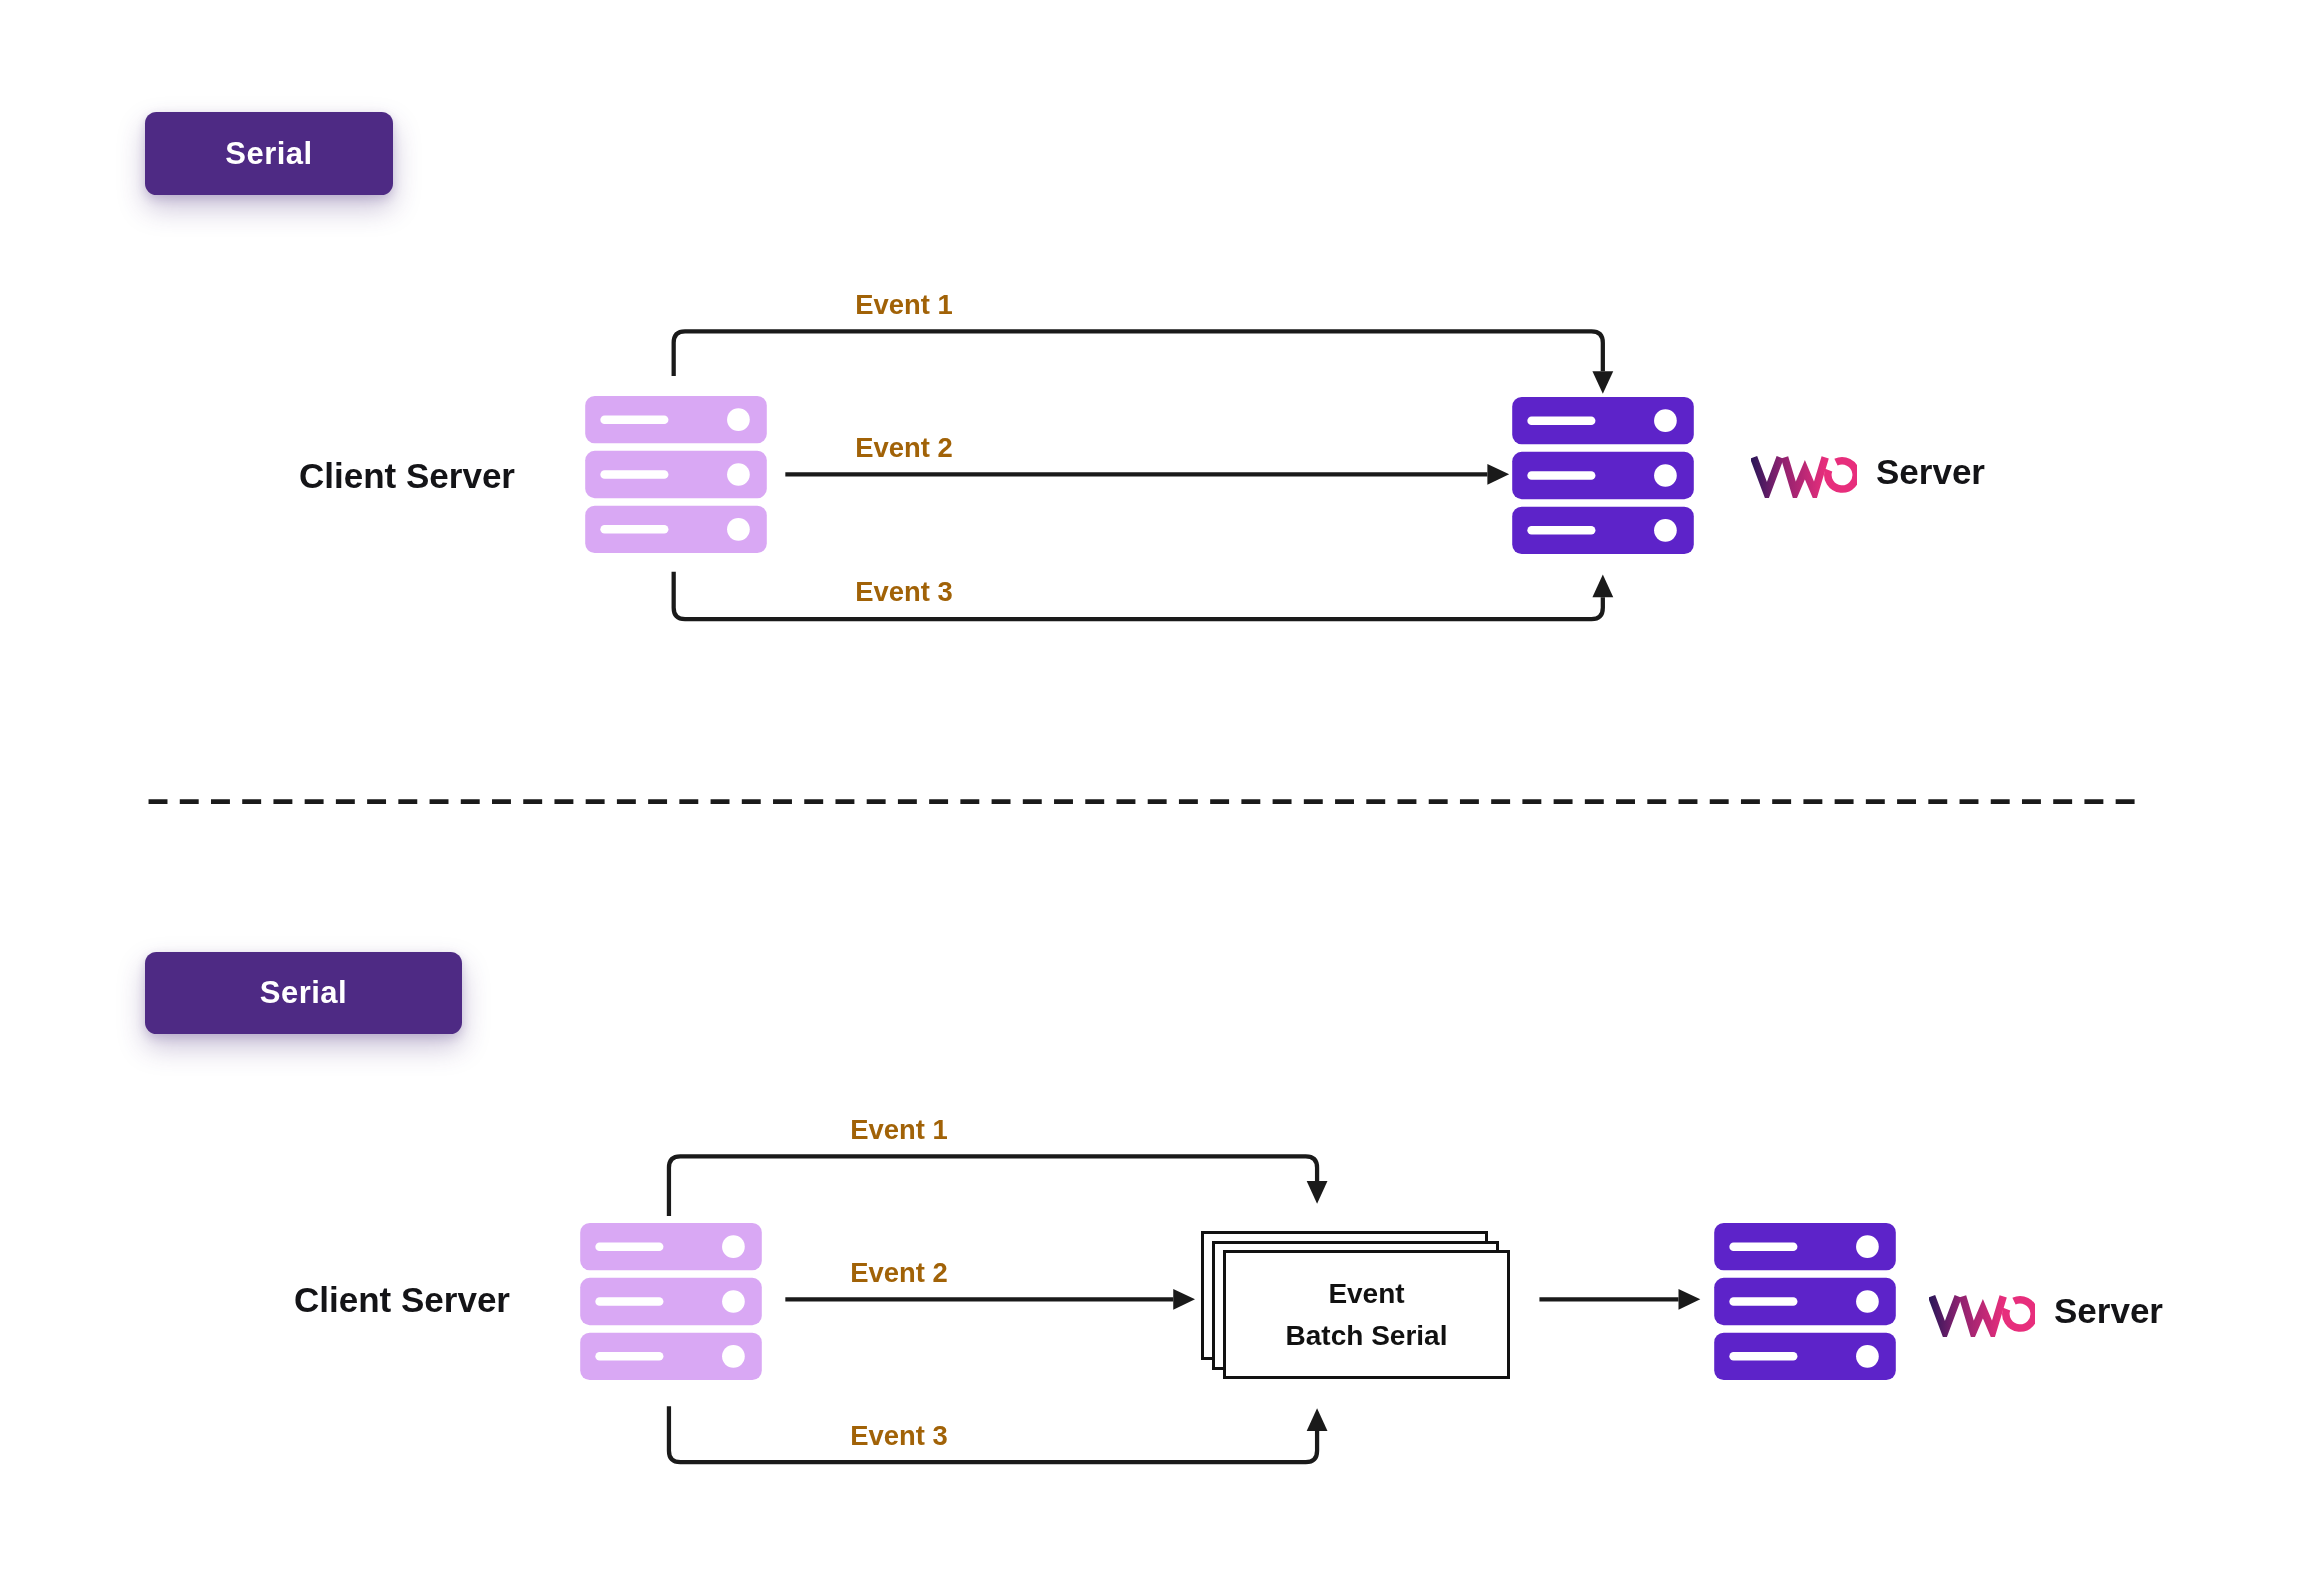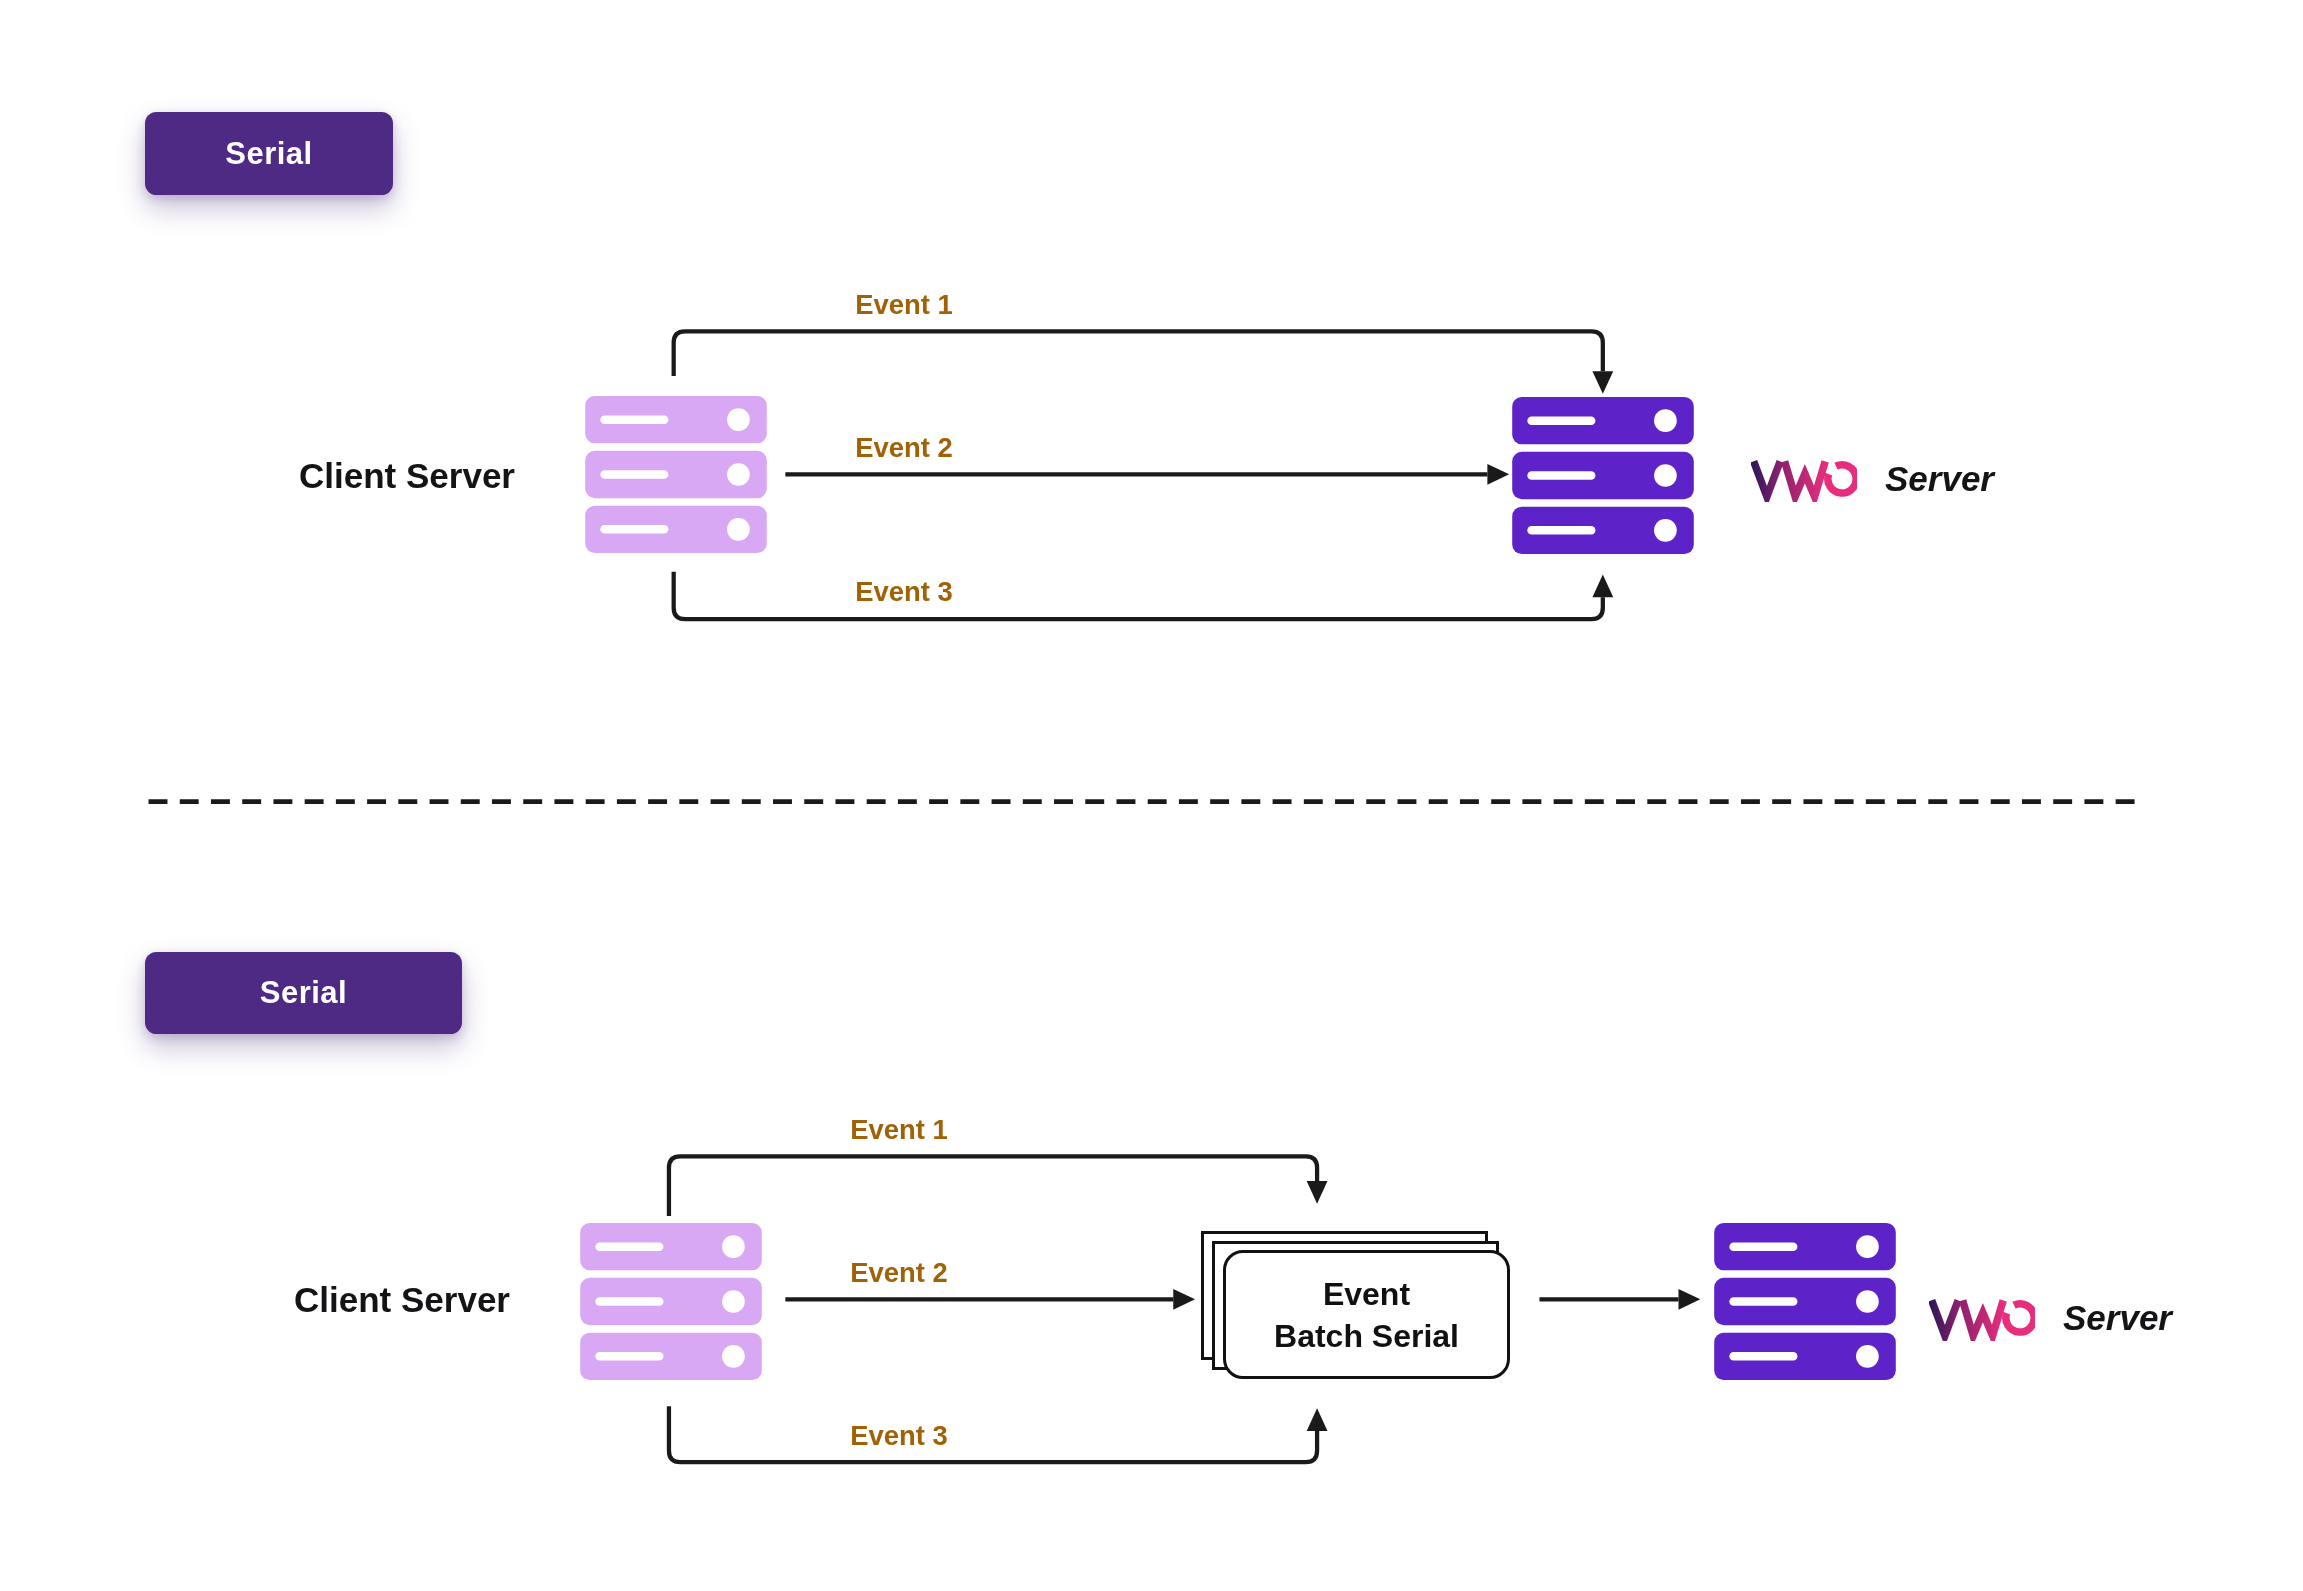--- a/index.html
+++ b/index.html
@@ -25,33 +25,33 @@
   .event-label{
     position:absolute;transform:translate(-50%,-50%);
     font-weight:700;font-size:27.4px;color:#a16207;white-space:nowrap;
   }
 
   .server-icon{position:absolute;width:182px;height:157px;}
   .server-icon.client rect.slab{fill:var(--client-fill,#d9a8f4);}
   .server-icon.vwo rect.slab{fill:var(--vwo-fill,#5d23c9);}
 
   .vwo-row{
-    position:absolute;display:flex;align-items:center;gap:28px;height:53px;font-style:italic;
+    position:absolute;display:flex;align-items:flex-start;gap:19px;height:53px;
   }
   .vwo-row .brand-word{
     font-weight:700;font-size:35px;color:#141417;white-space:nowrap;
   }
 
   .queue-page{
     position:absolute;width:287px;height:129px;background:#ffffff;
     border:3.8px solid #111111;box-sizing:border-box;
   }
   .queue-front{
     display:flex;flex-direction:column;align-items:center;justify-content:center;
-    font-weight:700;font-size:32px;color:#111111;line-height:42px;text-align:center;border-radius:20px;
+    font-weight:700;font-size:28px;color:#111111;line-height:42px;text-align:center;
   }
   .connector{stroke:var(--line,#1a1a1a);stroke-width:4.5;fill:none;}
   .arrowhead{fill:var(--line,#1a1a1a);stroke:none;}
   .dashline{stroke:var(--line,#1a1a1a);stroke-width:5;stroke-dasharray:20 13;fill:none;}
 </style>
 </head>
 <body>
 
 <div class="canvas" style="--page-bg: #ffffff; --badge: #4e2a84; --client-fill: #d9a8f4; --vwo-fill: #5d23c9; --line: #1a1a1a;">
 

